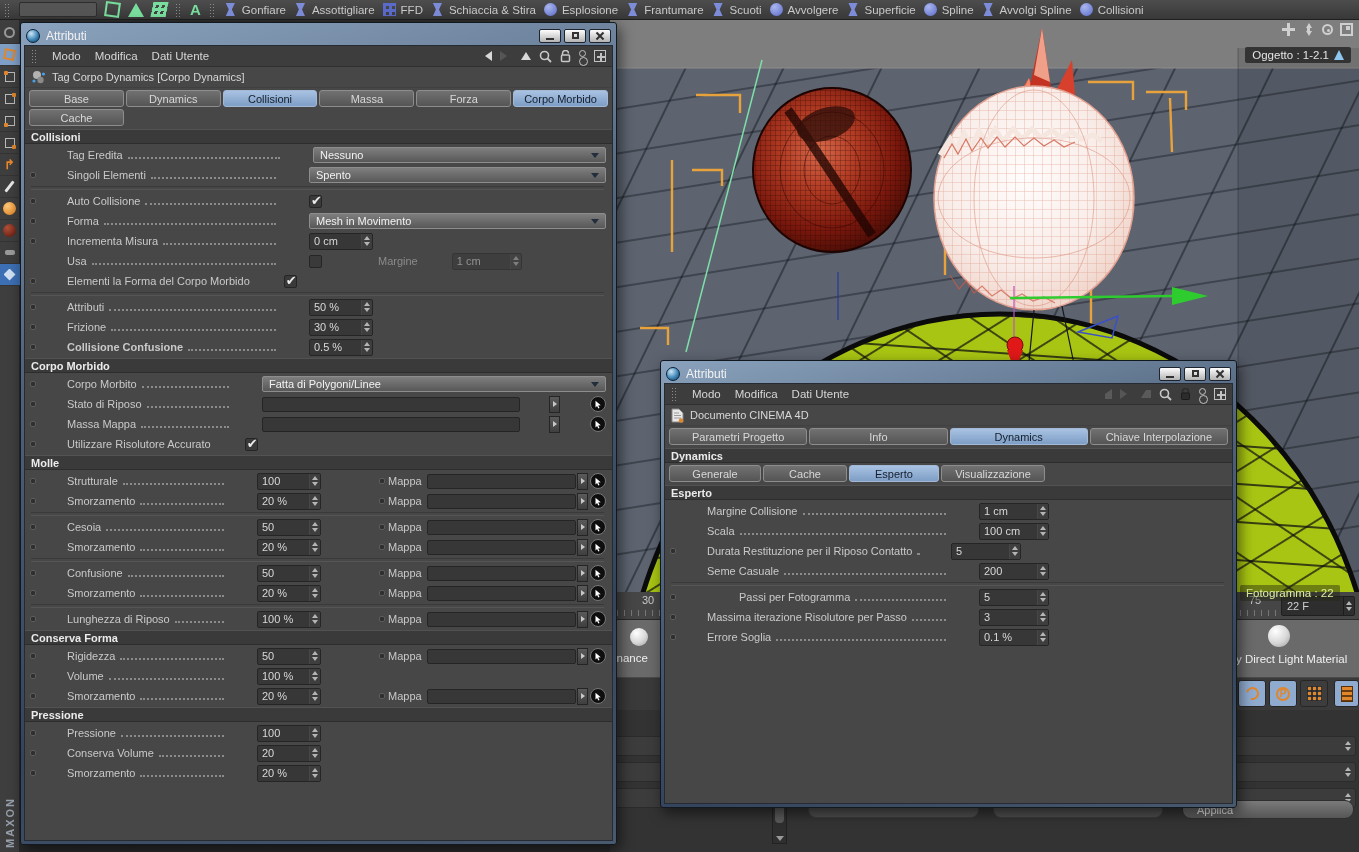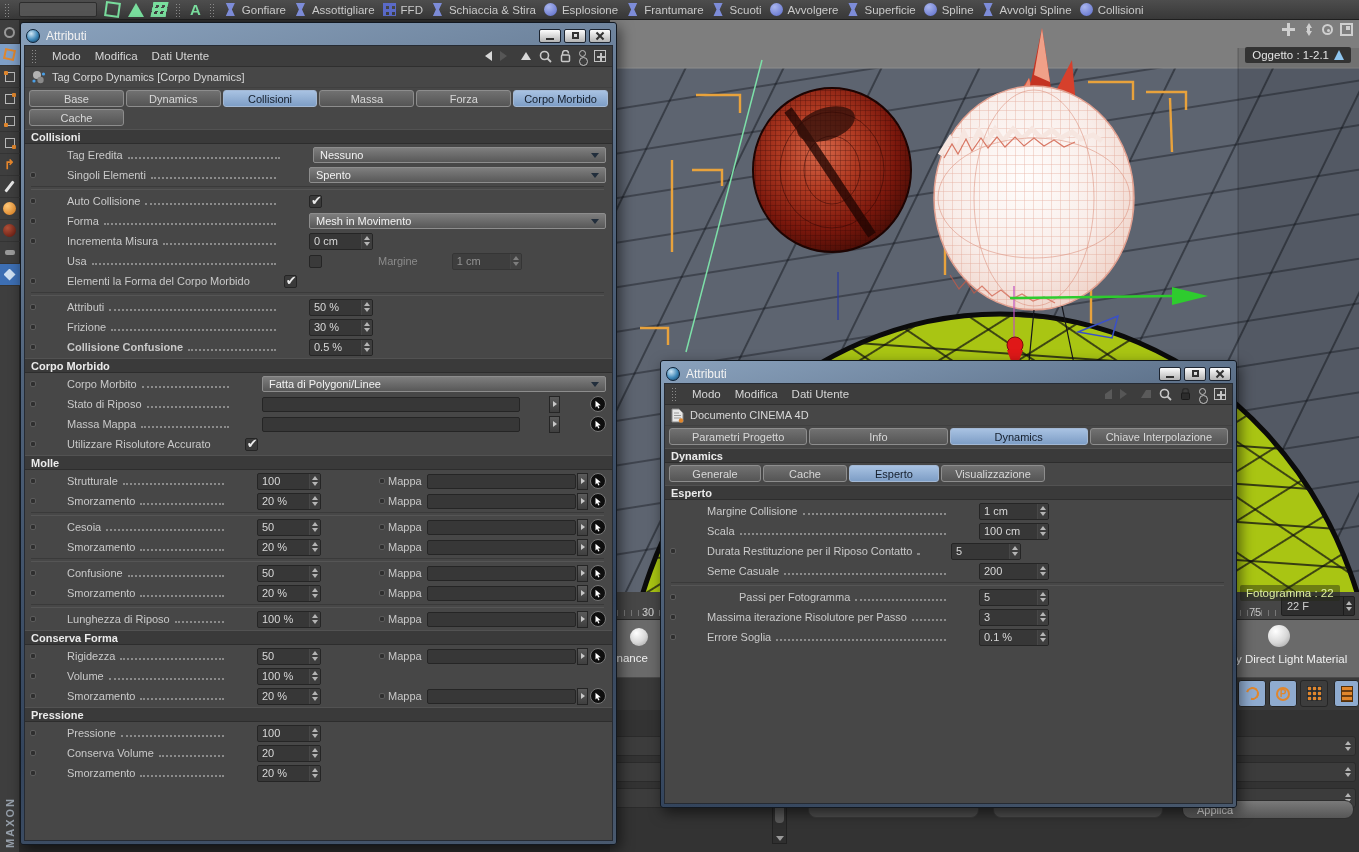--- a/index.html
+++ b/index.html
@@ -51,21 +51,21 @@
   .nico.maxw{border:2px solid #cfcfcf;}
   .nico.maxw i{position:absolute;right:1px;top:1px;width:4px;height:4px;background:#cfcfcf;}
   #obj-badge{position:absolute;top:27px;right:8px;background:rgba(42,42,42,.88);border-radius:2px;padding:2px 7px;color:#e3e3e3;display:flex;align-items:center;gap:5px;z-index:3;font-size:11.5px;}
   .conei{width:0;height:0;border-left:5px solid transparent;border-right:5px solid transparent;border-bottom:10px solid #8ec6f0;}
   #fot-badge{position:absolute;left:1240px;top:585px;z-index:6;background:rgba(35,40,20,.45);color:#dff0a0;padding:2px 6px;border-radius:2px;font-size:11.5px;}
 
   
   #dock{position:absolute;left:610px;top:592px;width:749px;height:260px;background:#333;}
   #ruler{position:absolute;left:0;top:0;width:749px;height:28px;background:#464646;border-bottom:1px solid #2a2a2a;}
   #ruler .ticks{position:absolute;left:0;bottom:3px;width:749px;height:6px;background-image:repeating-linear-gradient(90deg,#777 0 1px,transparent 1px 7px);}
-  .rnum{position:absolute;top:14px;color:#c8c8c8;font-size:11px;}
+  .rnum{position:absolute;top:2px;color:#c8c8c8;font-size:11px;}
   #framebox{position:absolute;left:671px;top:4px;width:74px;height:20px;background:#2e2e2e;border:1px solid #1f1f1f;border-radius:2px;display:flex;align-items:center;}
   #framebox .v{flex:1;padding:0 5px;color:#cfcfcf;}
   #matstrip{position:absolute;left:0;top:28px;width:749px;height:58px;background:#6a6a6a;border-bottom:1px solid #4a4a4a;}
   .msphere{position:absolute;border-radius:50%;background:radial-gradient(circle at 35% 28%,#ffffff,#d8d8d8 55%,#9c9c9c);}
   .mlabel{position:absolute;color:#f0f0f0;font-size:11.5px;white-space:nowrap;}
   #iconrow{position:absolute;left:0;top:86px;width:749px;height:32px;background:#3a3a3a;}
   .dockbtn{position:absolute;top:2px;width:28px;height:27px;border:1px solid #262626;border-radius:3px;display:flex;align-items:center;justify-content:center;}
   .dockbtn.blue{background:#8fabcf;}
   .dockbtn.dark{background:#3d3d3d;}
   .syncg{width:13px;height:13px;border:2.5px solid #e0862c;border-radius:50%;border-left-color:transparent;transform:rotate(-30deg);}

